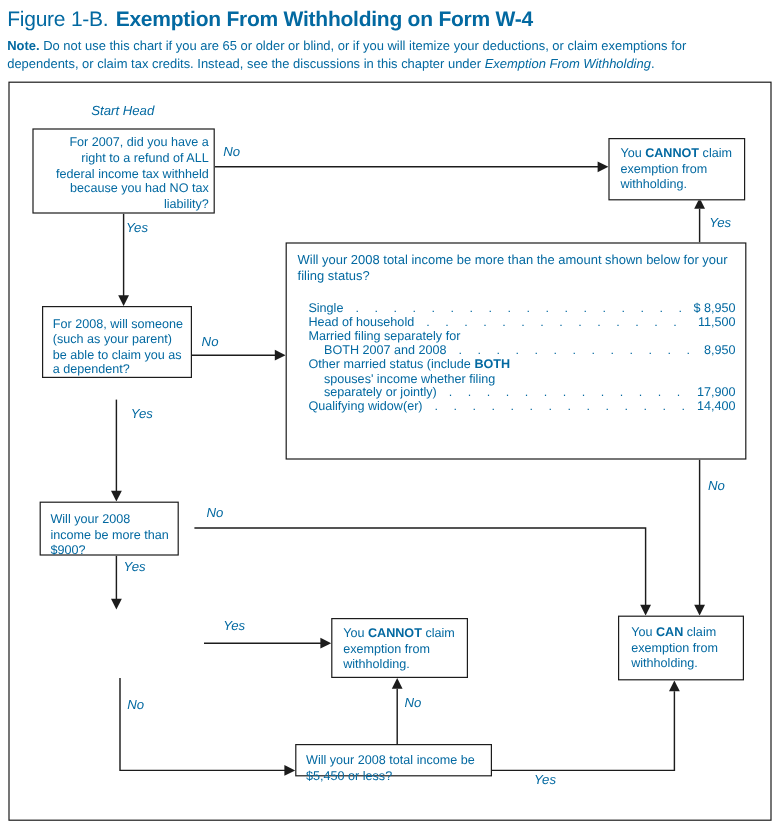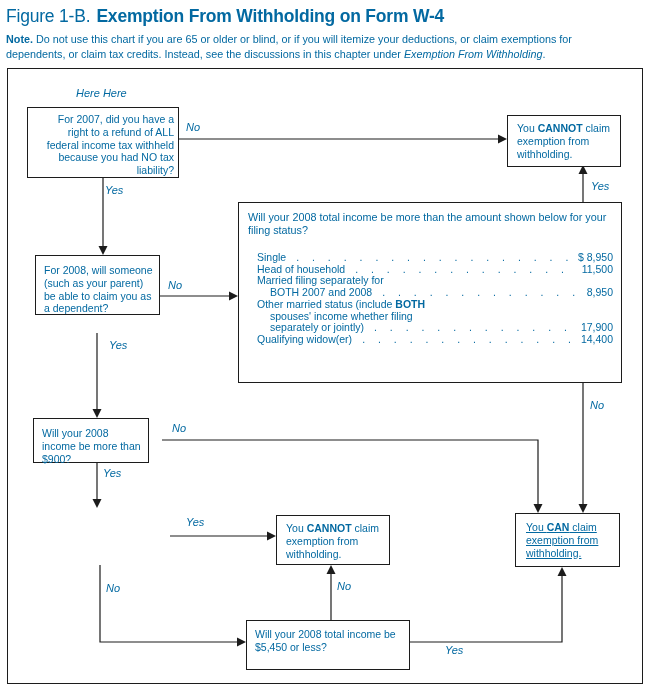--- a/index.html
+++ b/index.html
@@ -129,33 +129,33 @@
 
   <div class="fbox" style="left:35px; top:255px; width:125px; height:60px; padding:8px 4px 0 8px;">
     <span>For 2008, will someone (such as your parent) be able to claim you as a dependent?</span>
   </div>
 
   <div class="fbox" style="left:33px; top:418px; width:116px; height:45px; padding:8px 4px 0 8px;">
     <span>Will your 2008 income be more than $900?</span>
   </div>
 
 
-  <div class="fbox" style="left:246px; top:620px; width:164px; height:50px; padding:7px 4px 0 8px;">
+  <div class="fbox" style="left:246px; top:620px; width:164px; height:27px; padding:7px 4px 0 8px;">
     <span>Will your 2008 total income be $5,450 or less?</span>
   </div>
 
   <div class="fbox" style="left:507px; top:115px; width:114px; height:52px; padding:6px 2px 0 9px;">
     <span>You </span><b>CANNOT</b><span> claim exemption from withholding.</span>
   </div>
 
   <div class="fbox" style="left:276px; top:515px; width:114px; height:50px; padding:6px 2px 0 9px;">
     <span>You </span><b>CANNOT</b><span> claim exemption from withholding.</span>
   </div>
 
-  <div class="fbox" style="left:515px; top:513px; width:105px; height:54px; padding:7px 2px 0 10px;text-decoration:underline;">
+  <div class="fbox" style="left:515px; top:513px; width:105px; height:54px; padding:7px 2px 0 10px;">
     <span>You </span><b>CAN</b><span> claim exemption from withholding.</span>
   </div>
 
   <div class="fbox" style="left:238px; top:202px; width:384px; height:181px; padding:0;">
     <div class="bigq">Will your 2008 total income be more than the amount shown below for your filing status?</div>
     <div class="ftable">
       <div class="frow">
         <span class="flabel">Single</span>
         <span class="dots"></span>
         <span class="famt">$ 8,950</span>
@@ -185,21 +185,21 @@
         <span class="famt">17,900</span>
       </div>
       <div class="frow">
         <span class="flabel">Qualifying widow(er)</span>
         <span class="dots"></span>
         <span class="famt">14,400</span>
       </div>
     </div>
   </div>
 
-  <span class="edge-label" style="left:76px; top:87px;">Here Here</span>
+  <span class="edge-label" style="left:76px; top:87px;">Start Head</span>
   <span class="edge-label" style="left:186px; top:121px;">No</span>
   <span class="edge-label" style="left:105px; top:184px;">Yes</span>
   <span class="edge-label" style="left:168px; top:279px;">No</span>
   <span class="edge-label" style="left:109px; top:339px;">Yes</span>
   <span class="edge-label" style="left:591px; top:180px;">Yes</span>
   <span class="edge-label" style="left:590px; top:399px;">No</span>
   <span class="edge-label" style="left:172px; top:422px;">No</span>
   <span class="edge-label" style="left:103px; top:467px;">Yes</span>
   <span class="edge-label" style="left:186px; top:516px;">Yes</span>
   <span class="edge-label" style="left:106px; top:582px;">No</span>

